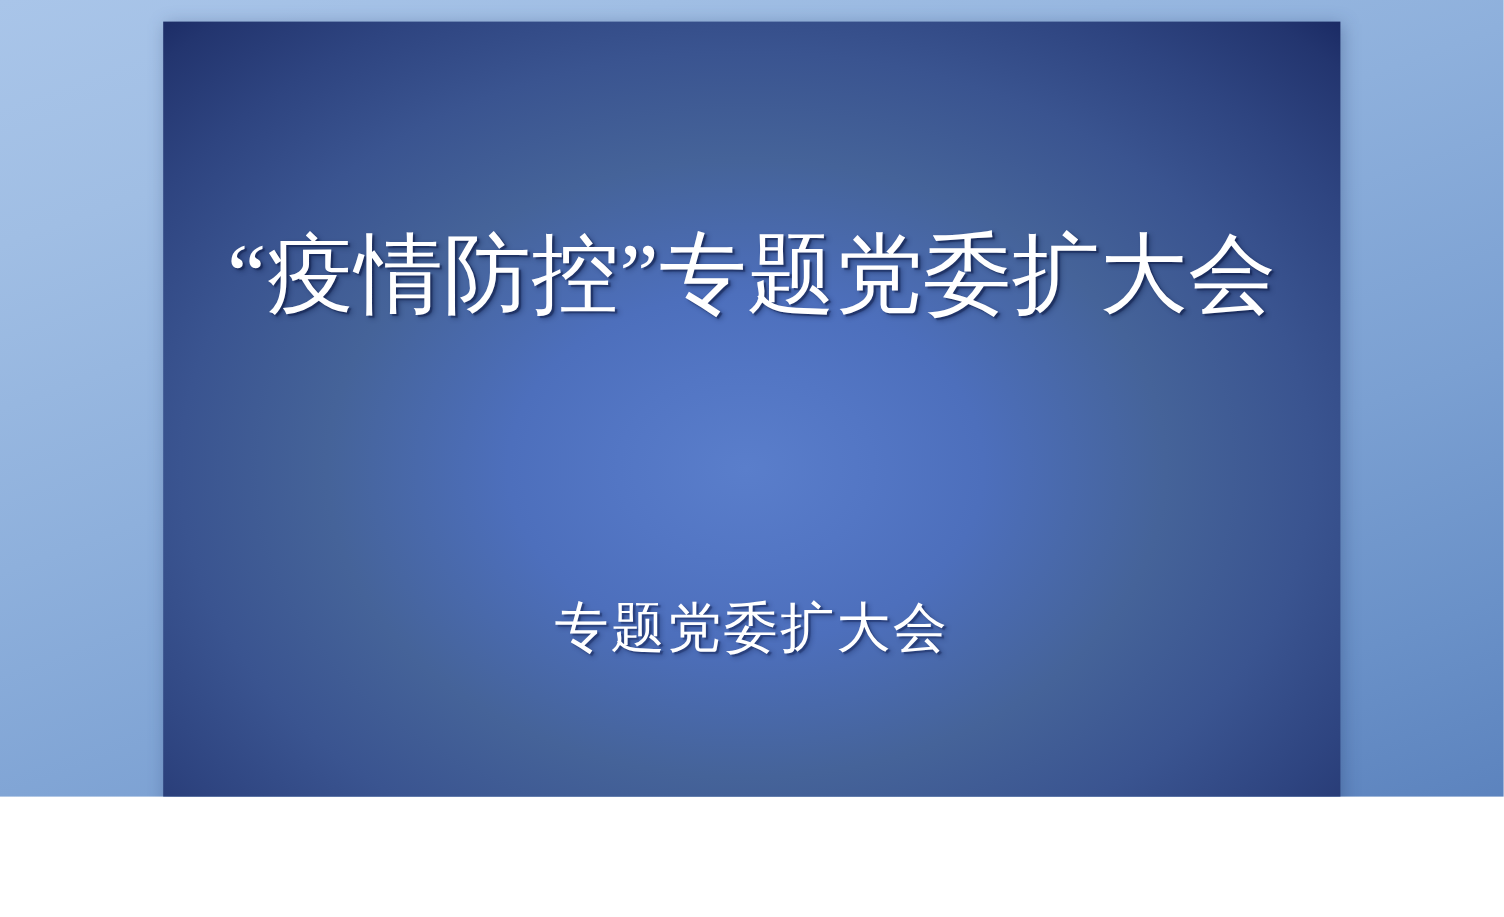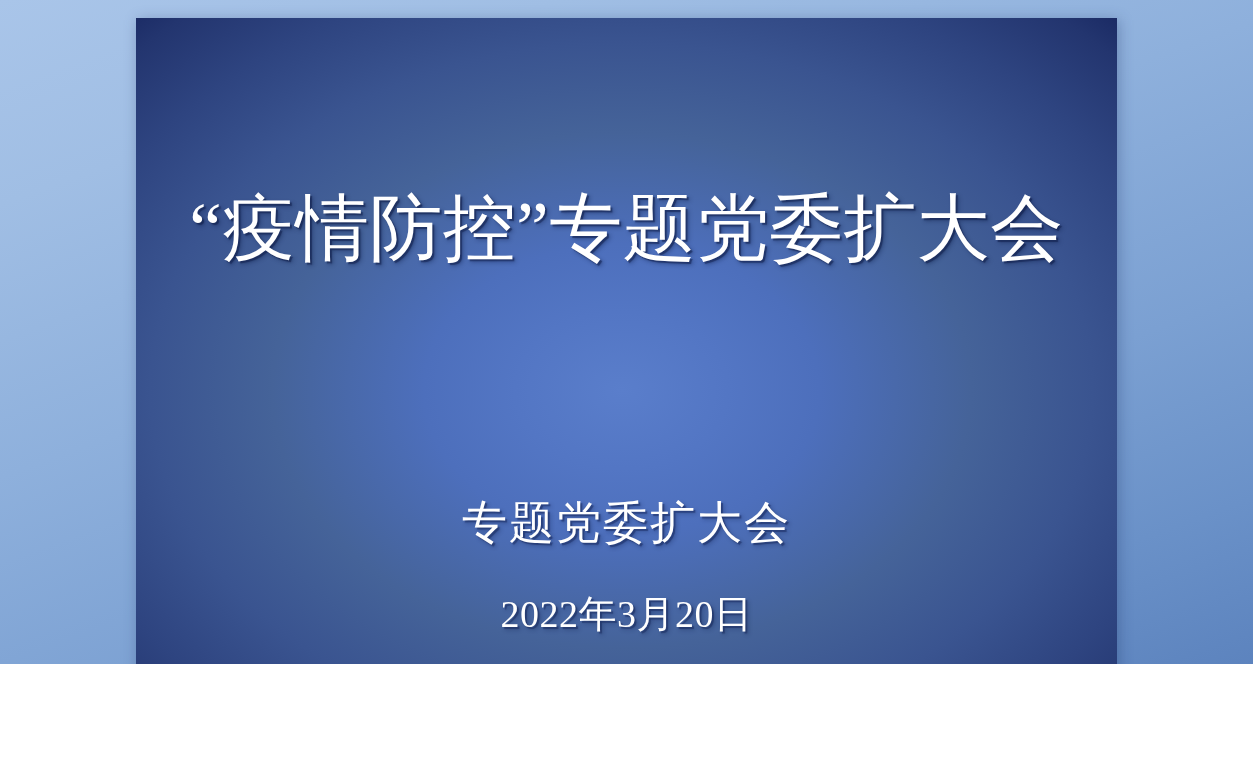--- a/index.html
+++ b/index.html
@@ -121,18 +121,17 @@
 
   <div id="slide-panel-shadow"></div>
 
   <div id="slide-panel">
     <div id="slide-content">
 
       <div class="slide-title">“疫情防控”专题党委扩大会</div>
 
       <div class="slide-subtitle">专题党委扩大会</div>
 
-      <div class="slide-date">2022年3月20日</div>
 
     </div>
   </div>
 
 </div>
 
 </body></html>

